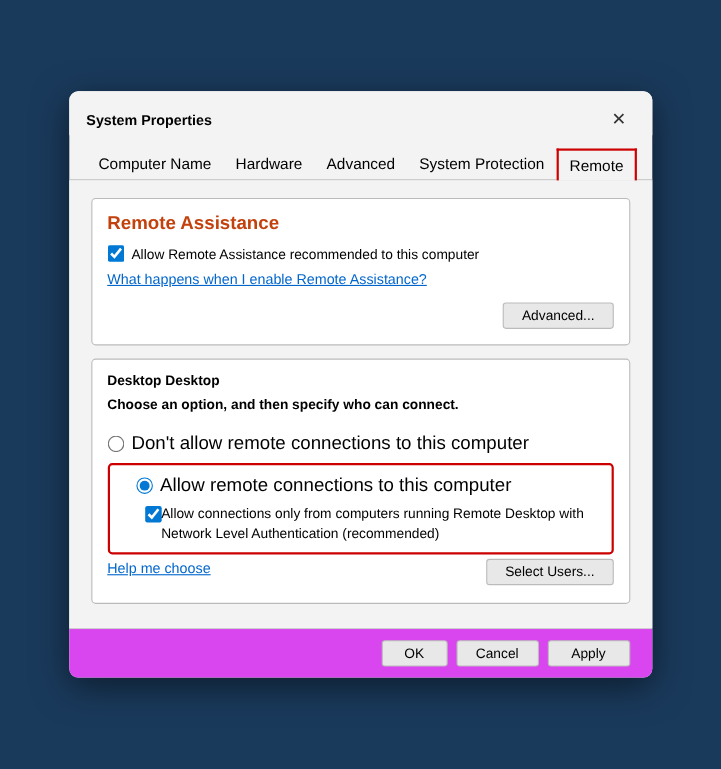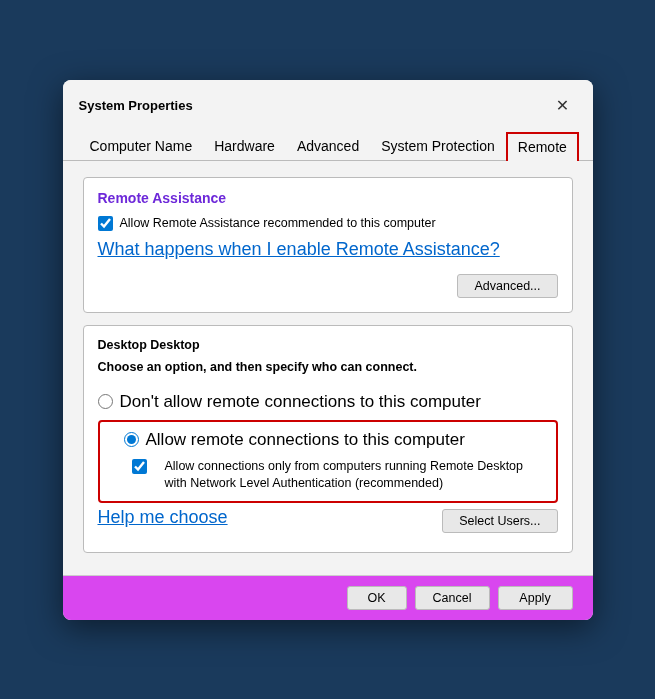--- a/index.html
+++ b/index.html
@@ -80,23 +80,23 @@
     }
     .section {
       border: 1px solid #bbb;
       background: #fff;
       border-radius: 4px;
       padding: 12px 14px 14px 14px;
       margin-bottom: 12px;
       position: relative;
     }
     .section-title {
-      font-size: 14px;
+      font-size: 17px;
       font-weight: 600;
-      color: #6d28d9;
+      color: #c2410c;
       margin-bottom: 10px;
     }
     .checkbox-row {
       display: flex;
       align-items: center;
       gap: 7px;
       margin-bottom: 8px;
     }
     .checkbox-row input[type="checkbox"] {
       width: 15px;
@@ -105,21 +105,21 @@
       cursor: pointer;
     }
     .checkbox-label {
       font-size: 12.5px;
       color: #000;
     }
     .link-text {
       color: #0066cc;
       text-decoration: underline;
       cursor: pointer;
-      font-size: 18px;
+      font-size: 13px;
       display: inline-block;
       margin-bottom: 8px;
     }
     .advanced-btn-row {
       display: flex;
       justify-content: flex-end;
       margin-top: 6px;
     }
     .win-btn {
       background: #e8e8e8;
@@ -169,21 +169,21 @@
     }
     .highlighted-box {
       border: 2px solid #cc0000;
       border-radius: 4px;
       padding: 8px 24px;
       margin-top: 2px;
     }
     .nested-checkbox {
       display: flex;
       align-items: flex-start;
-      gap: 18px;
+      gap: 0;
       margin-top: 6px;
       margin-left: 8px;
     }
     .nested-checkbox input[type="checkbox"] {
       width: 15px;
       height: 15px;
       accent-color: #0078d4;
       cursor: pointer;
       margin-top: 1px;
       flex-shrink: 0;

